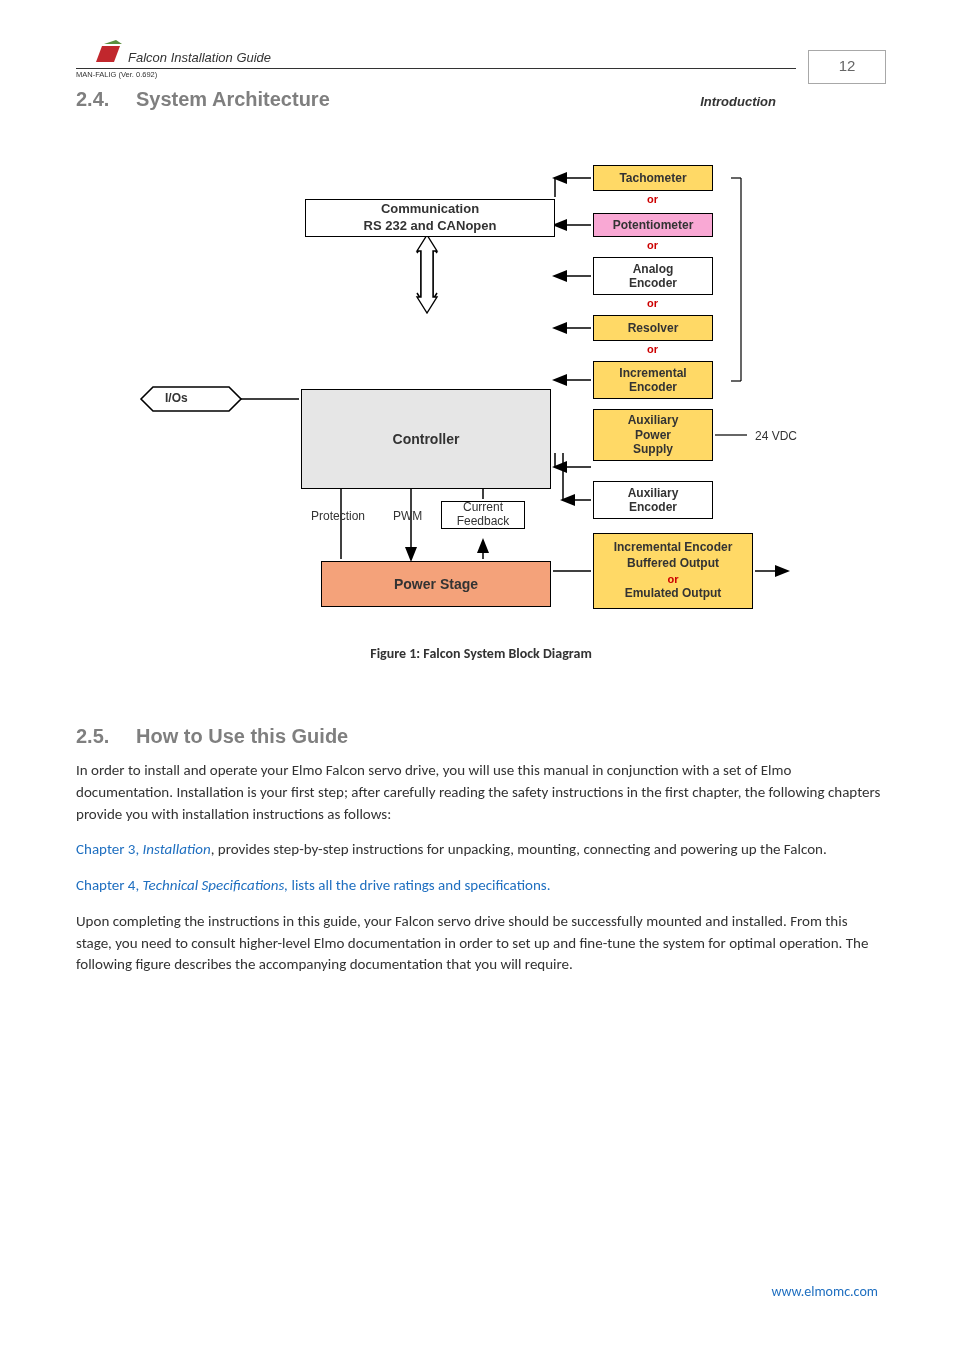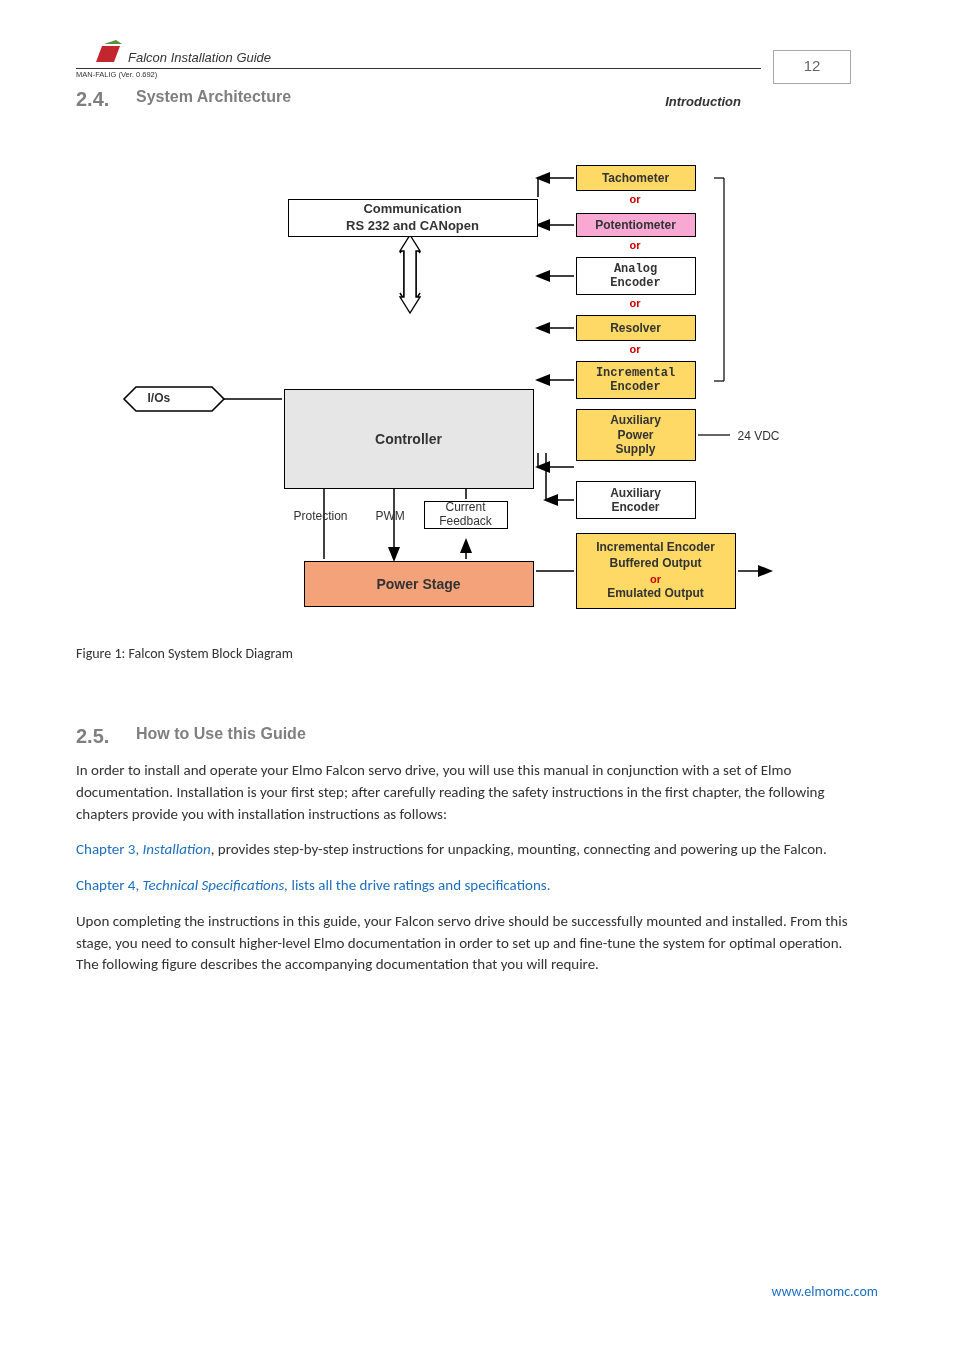--- a/index.html
+++ b/index.html
@@ -1,67 +1,67 @@
 <!DOCTYPE html>
 <html><head>
 <meta charset="utf-8">
 <style>
   * { box-sizing: border-box; margin: 0; padding: 0; }
   html, body { width: 954px; height: 1350px; background: #fff; font-family: Verdana, Geneva, sans-serif; color: #333; }
 
-  .page { position: relative; width: 954px; height: 1350px; padding: 46px 103px 60px 76px; }
+  .page { position: relative; width: 954px; height: 1350px; padding: 46px 68px 60px 76px; }
 
   
   .hdr { position: relative; height: 30px; }
   .logo { position: absolute; left: 0; top: -6px; }
   .hdr-title { position: absolute; left: 52px; top: 4px; font-style: italic; font-size: 13px; color: #333; }
   .hdr-right { position: absolute; right: 110px; top: 4px; font-style: italic; font-weight: bold; font-size: 13px; color: #333; margin-top: 44px; }
   .hdr-line { position: absolute; left: 0; right: 90px; top: 22px; border-top: 1.4px solid #333; }
   .hdr-ver { position: absolute; left: 0; top: 24px; font-size: 7.5px; color: #333; }
   .page-num-box { position: absolute; right: 0; top: 4px; width: 78px; height: 34px; border: 1.2px solid #a8a8a8; text-align: center; padding-top: 6px; font-size: 15px; color: #666; }
 
   
   .sec { display: flex; margin-top: 12px; margin-bottom: 10px; }
   .sec-num { font-size: 20px; font-weight: bold; color: #7f7f7f; font-family: Verdana, sans-serif; width: 60px; }
-  .sec-title { font-size: 16px; font-weight: bold; color: #7f7f7f; font-family: Verdana, sans-serif; text-align: center; }
+  .sec-title { font-size: 20px; font-weight: bold; color: #7f7f7f; font-family: Verdana, sans-serif; text-align: center; }
 
   .sec2 { display: flex; margin-top: 63px; margin-bottom: 12px; }
 
   
   .diagram { position: relative; width: 700px; height: 510px; margin: 8px auto 0 auto; font-family: Arial, Helvetica, sans-serif; }
   .box { position: absolute; border: 1.6px solid #000; text-align: center; display: flex; flex-direction: column; justify-content: center; align-items: center; font-weight: bold; }
   .controller { left: 170px; top: 248px; width: 250px; height: 100px; background: #e6e6e6; font-size: 14px; margin-top: 20px; }
   .power { left: 190px; top: 440px; width: 230px; height: 46px; background: #f4a27a; font-size: 14px; }
   .comm { left: 174px; top: 78px; width: 250px; height: 38px; background: #fff; font-size: 13px; line-height: 1.3; }
   .cur { left: 310px; top: 380px; width: 84px; height: 28px; background: #fff; font-size: 12px; font-weight: normal; line-height: 1.15; border-width:1.4px; }
 
   .fbx { left: 462px; width: 120px; border: 1.6px solid #000; position: absolute; text-align:center; font-weight:bold; font-size:12px; display:flex; flex-direction:column; justify-content:center; align-items:center; }
   .tacho { top: 44px; height: 26px; background: #ffd966; }
   .pot   { top: 92px; height: 24px; background: #f9a8d4; }
-  .anenc { top: 136px; height: 38px; background: #fff; line-height:1.2;font-family:Liberation Mono, monospace; }
+  .anenc { top: 136px; height: 38px; background: #fff; line-height:1.2; }
   .resolv{ top: 194px; height: 26px; background: #ffd966; }
-  .incenc{ top: 240px; height: 38px; background: #ffd966; line-height:1.2;font-family:Liberation Mono, monospace; }
+  .incenc{ top: 240px; height: 38px; background: #ffd966; line-height:1.2; }
   .auxpw { top: 288px; height: 52px; background: #ffd966; line-height:1.2; }
   .auxen { top: 360px; height: 38px; background: #fff; line-height:1.2; }
   .ibuf  { left: 462px; top: 412px; width: 160px; height: 76px; background: #ffd966; line-height:1.3; font-size:12px; }
   .ibuf .or-inline { font-weight: bold; font-size: 11px; color: #c00; }
 
   .or-lbl { position: absolute; font-size: 11px; font-weight: bold; color: #c00; }
   .or1 { left: 516px; top: 72px; }
   .or2 { left: 516px; top: 118px; }
   .or3 { left: 516px; top: 176px; }
   .or4 { left: 516px; top: 222px; }
 
   .vdc { position: absolute; left: 624px; top: 308px; font-size: 12px; }
 
   .plain-lbl { position: absolute; font-size: 12px; }
   .prot { left: 180px; top: 388px; }
   .pwm  { left: 262px; top: 388px; }
 
-  .caption { font-weight: normal; font-size: 14px; color: #333; margin-top: 14px; font-family: Calibri, Arial, sans-serif; }
+  .caption { text-align: center; font-weight: bold; font-size: 14px; color: #333; margin-top: 14px; font-family: Calibri, Arial, sans-serif; }
 
   
   .body-p { font-family: Calibri, Arial, sans-serif; font-size: 15px; color: #333; line-height: 1.45; margin-bottom: 14px; }
   .link { color: #1f6fc0; }
   .ital { font-style: italic; }
 
   .footer-link { position: absolute; right: 76px; bottom: 50px; font-family: Calibri, Arial, sans-serif; font-size: 14px; color: #1f6fc0; }
 
   
   .svg-over { position:absolute; left:0; top:0; }

